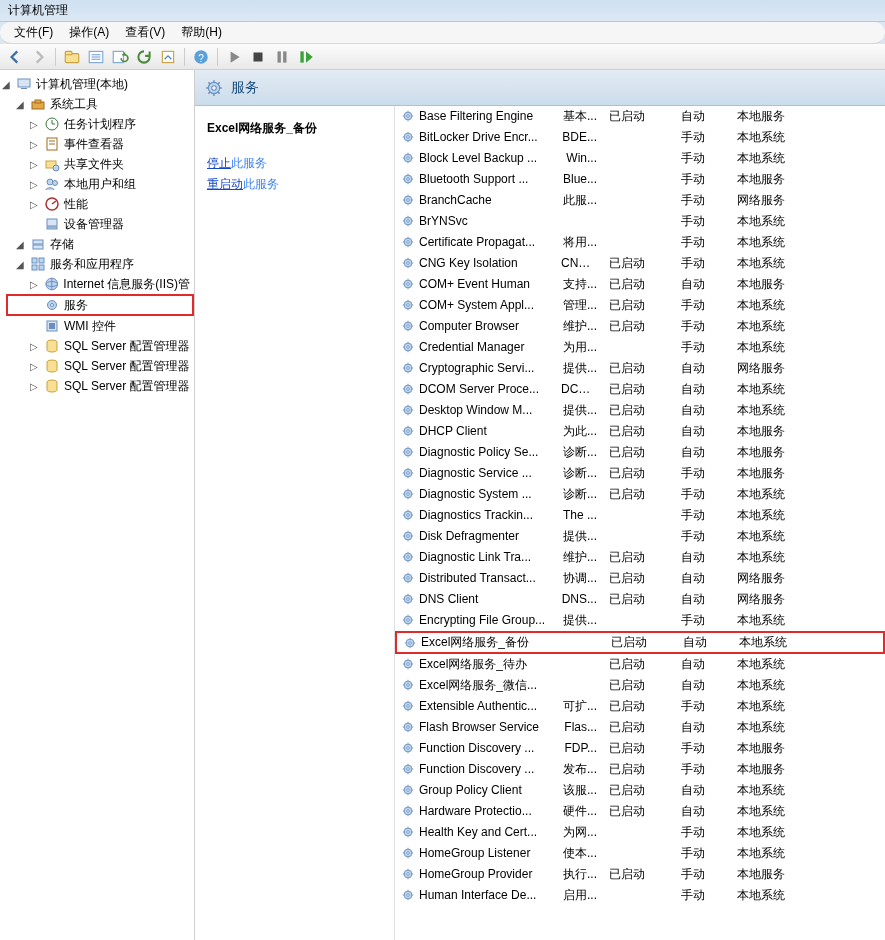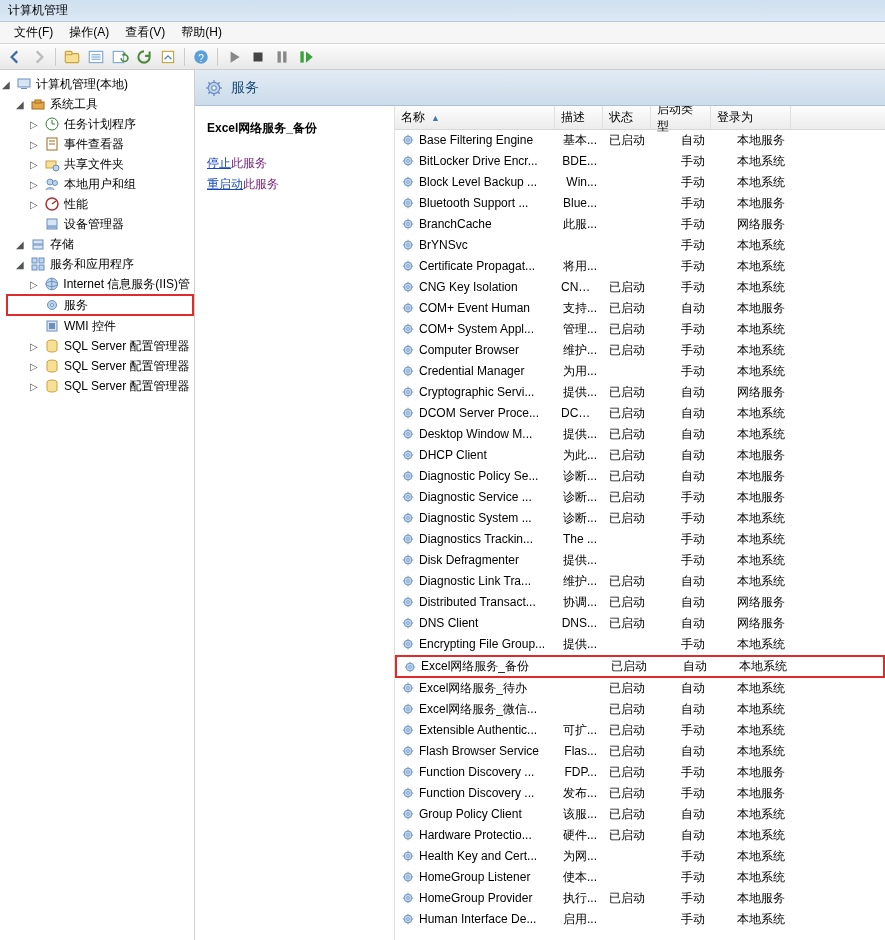--- a/index.html
+++ b/index.html
@@ -21,20 +21,21 @@
     align-items: center;
   }
   .titlebar span { font-size: 12px; }
   .menubar {
     height: 22px;
     background: #f6f6f6;
     border-bottom: 1px solid #d7d7d7;
     display: flex;
     align-items: center;
     padding-left: 6px;
+    border-radius: 11px;
   }
   .menuitem { padding: 2px 8px; cursor: default; }
   .toolbar {
     height: 26px;
     background: linear-gradient(#fcfcfc, #e8e8e8);
     border-bottom: 1px solid #cfcfcf;
     display: flex;
     align-items: center;
     padding-left: 4px;
     gap: 2px;
@@ -84,21 +85,21 @@
   }
   .right-header .gear { width:18px; height:18px; }
   .service-detail-body { display:flex; flex:1; overflow:hidden; }
   .detail-left {
     width: 200px;
     padding: 14px 12px;
     border-right: 1px solid #e0e0e0;
   }
   .detail-left .svc-name { font-weight:bold; margin-bottom:18px; }
   .detail-left .actions a { color:#1646c7; text-decoration:underline; cursor:default;text-align:right; }
-  .detail-left .actions span { color:#701a75; }
+  .detail-left .actions span { color:#3b82f6; }
   .detail-left .actions div { margin-bottom:4px; }
   .list-wrap { flex:1; overflow:hidden; display:flex; flex-direction:column; }
   .list-header {
     display:flex;
     height: 24px;
     background: linear-gradient(#fdfdfd,#ececec);
     border-bottom:1px solid #d7d7d7;
   }
   .col { display:flex; align-items:center; padding:0 6px; border-right:1px solid #e0e0e0; cursor:default; }
   .c-name { width:160px; }
@@ -450,38 +451,20 @@
         <div class="actions">
           <div>
             <a>停止</a><span>此服务</span>
           </div>
           <div>
             <a>重启动</a><span>此服务</span>
           </div>
         </div>
       </div>
       <div class="list-wrap">
-        <div class="list-header">
-          <div class="col c-name">
-            <span>名称</span>
-            <span class="sort-ind">▲</span>
-          </div>
-          <div class="col c-desc">
-              <span>描述</span>
-            </div>
-          <div class="col c-stat">
-              <span>状态</span>
-            </div>
-          <div class="col c-start">
-              <span>启动类型</span>
-            </div>
-          <div class="col c-log">
-              <span>登录为</span>
-            </div>
-        </div>
         <div class="rows" id="rows">
             <div class="row">
               <div class="cell c-name">
                 <span class="gear-icon"><svg viewBox="0 0 16 16">
                     <circle cx="8" cy="8" r="4.5" fill="#bcd6ee" stroke="#6c8ebf"></circle>
                     <circle cx="8" cy="8" r="1.5" fill="#fff" stroke="#6c8ebf"></circle>
                     <g stroke="#6c8ebf">
                       <line x1="8" y1="2" x2="8" y2="4"></line>
                       <line x1="8" y1="12" x2="8" y2="14"></line>
                       <line x1="2" y1="8" x2="4" y2="8"></line>

